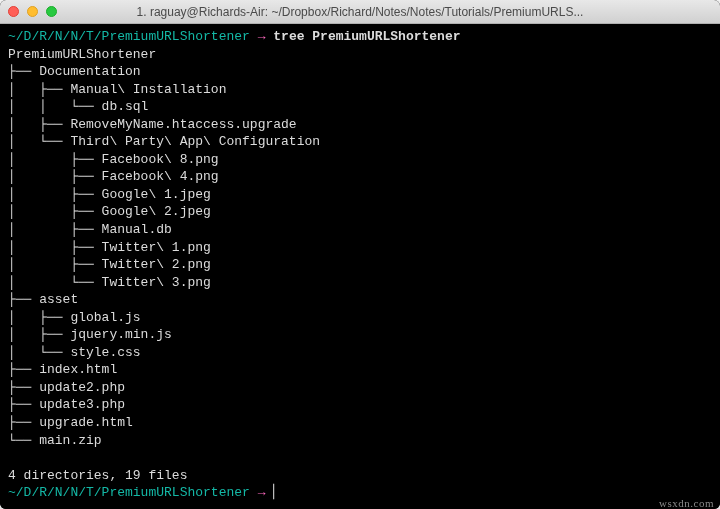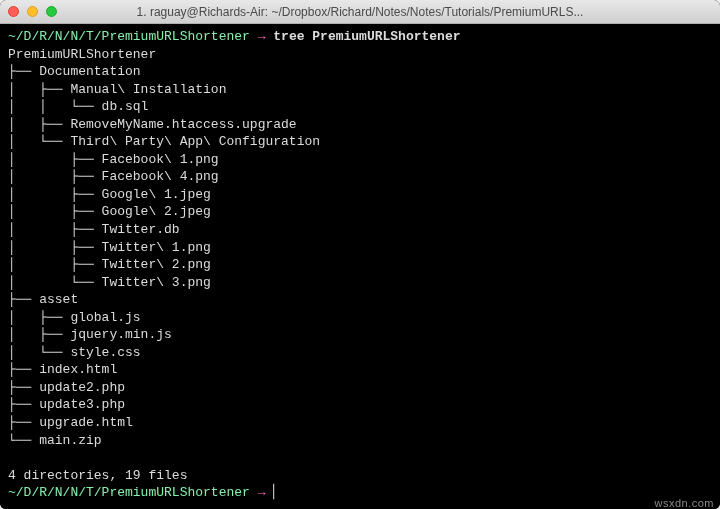--- a/index.html
+++ b/index.html
@@ -51,28 +51,28 @@
       pointer-events: none;
     }
     .terminal {
       background: #000;
       color: #dcdcdc;
       padding: 4px 8px 8px 8px;
       line-height: 1.35;
       font-size: 13px;
       white-space: pre;
     }
-    .prompt-path { color: #86efac; }
+    .prompt-path { color: #14b8a6; }
     .prompt-arrow { color: #ff6ac1; }
     .cmd { color: #dcdcdc; font-weight: bold; }
     .watermark {
       position: absolute;
       right: 6px;
       bottom: 0px;
-      font-family: Liberation Sans, sans-serif;
+      font-family: Liberation Serif, serif;
       font-size: 11px;
       color: #888;
       letter-spacing: 0.5px;
     }
     .holder { position: relative; width: 720px; height: 509px; }
   </style>
 </head>
 <body>
 
 <div class="holder">
@@ -85,25 +85,25 @@
     </div>
     <div class="title">1. raguay@Richards-Air: ~/Dropbox/Richard/Notes/Notes/Tutorials/PremiumURLS...</div>
   </div>
   <div class="terminal"><span class="prompt-path">~/D/R/N/N/T/PremiumURLShortener</span> <span class="prompt-arrow">→</span> <span class="cmd">tree PremiumURLShortener</span>
 <span>PremiumURLShortener</span>
 <span>├── Documentation</span>
 <span>│   ├── Manual\ Installation</span>
 <span>│   │   └── db.sql</span>
 <span>│   ├── RemoveMyName.htaccess.upgrade</span>
 <span>│   └── Third\ Party\ App\ Configuration</span>
-<span>│       ├── Facebook\ 1.png</span>
+<span>│       ├── Facebook\ 8.png</span>
 <span>│       ├── Facebook\ 4.png</span>
 <span>│       ├── Google\ 1.jpeg</span>
 <span>│       ├── Google\ 2.jpeg</span>
-<span>│       ├── Twitter.db</span>
+<span>│       ├── Manual.db</span>
 <span>│       ├── Twitter\ 1.png</span>
 <span>│       ├── Twitter\ 2.png</span>
 <span>│       └── Twitter\ 3.png</span>
 <span>├── asset</span>
 <span>│   ├── global.js</span>
 <span>│   ├── jquery.min.js</span>
 <span>│   └── style.css</span>
 <span>├── index.html</span>
 <span>├── update2.php</span>
 <span>├── update3.php</span>

